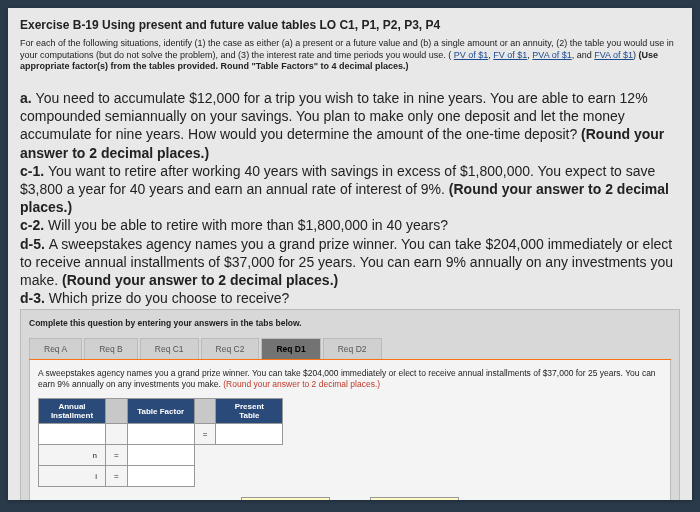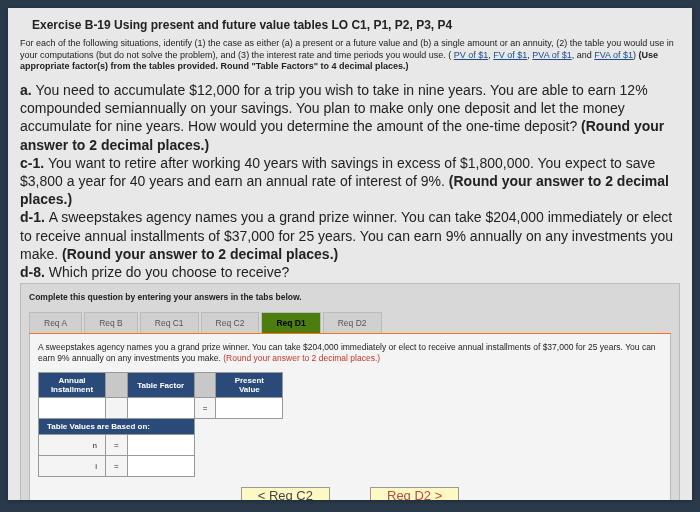--- a/index.html
+++ b/index.html
@@ -19,26 +19,25 @@
     padding: 10px 12px;
     height: 492px;
     box-sizing: border-box;
     box-shadow: 0 1px 4px rgba(0,0,0,.3);
     overflow: hidden;
   }
   .title {
     font-weight: bold;
     font-size: 12px;
     margin-bottom: 6px;
-    margin-left: 12px;
   }
   .intro {
     font-size: 9px;
     line-height: 1.3;
-    margin-bottom: 8px;
+    margin-bottom: 16px;
   }
   .intro .link { color: #1a4b8c; text-decoration: underline; }
   .intro .bold { font-weight: bold; }
   .parts { font-size: 14px; line-height: 1.3; }
   .parts .bold { font-weight: bold; }
   .answer-box {
     background: #d8d8d8;
     border: 1px solid #bbb;
     margin-top: 2px;
     padding: 8px;
@@ -48,21 +47,21 @@
   .tab {
     padding: 5px 14px;
     background: #d0d0d0;
     border: 1px solid #bbb;
     border-bottom: none;
     margin-right: 2px;
     font-size: 8.5px;
     color: #555;
     cursor: pointer;
   }
-  .tab.active { background: #4d7c0f; font-weight: bold; color: #000; }
+  .tab.active { background: #737373; font-weight: bold; color: #000; }
   .tab-body {
     background: #f4f4f4;
     border: 1px solid #bbb;
     border-top: none;
     padding: 8px;
   }
   .prompt { font-size: 8.5px; line-height: 1.3; margin-bottom: 8px; }
   .prompt .hint { color: #c0392b; }
   .tbl { border-collapse: collapse; font-size: 8px; }
   .tbl th, .tbl td { border: 1px solid #999; padding: 3px 8px; }
@@ -92,22 +91,23 @@
     <span class="link">PV of $1</span>,
     <span class="link">FV of $1</span>,
     <span class="link">PVA of $1</span>, and
     <span class="link">FVA of $1</span><span>) </span>
     <span class="bold">(Use appropriate factor(s) from the tables provided. Round "Table Factors" to 4 decimal places.)</span>
   </div>
 
   <div class="parts">
     <div><span class="bold">a. </span><span>You need to accumulate $12,000 for a trip you wish to take in nine years. You are able to earn 12% compounded semiannually on your savings. You plan to make only one deposit and let the money accumulate for nine years. How would you determine the amount of the one-time deposit?</span> <span class="bold">(Round your answer to 2 decimal places.)</span></div>
     <div><span class="bold">c-1. </span><span>You want to retire after working 40 years with savings in excess of $1,800,000. You expect to save $3,800 a year for 40 years and earn an annual rate of interest of 9%.</span> <span class="bold">(Round your answer to 2 decimal places.)</span></div>
-    <div><span class="bold">d-1. </span><span>A sweepstakes agency names you a grand prize winner. You can take $204,000 immediately or elect to receive annual installments of $37,000 for 25 years. You can earn 9% annually on any investments you make.</span> <span class="bold">(Round your answer to 2 decimal places.)</span></div>
-    <div><span class="bold">d-8. </span><span>Which prize do you choose to receive?</span></div>
+    <div><span class="bold">c-2. </span><span>Will you be able to retire with more than $1,800,000 in 40 years?</span></div>
+    <div><span class="bold">d-5. </span><span>A sweepstakes agency names you a grand prize winner. You can take $204,000 immediately or elect to receive annual installments of $37,000 for 25 years. You can earn 9% annually on any investments you make.</span> <span class="bold">(Round your answer to 2 decimal places.)</span></div>
+    <div><span class="bold">d-3. </span><span>Which prize do you choose to receive?</span></div>
   </div>
 
   <div class="answer-box">
     <div class="answer-instr">Complete this question by entering your answers in the tabs below.</div>
 
     <div class="tabs">
       <div class="tab">Req A</div>
       <div class="tab">Req B</div>
       <div class="tab">Req C1</div>
       <div class="tab">Req C2</div>
@@ -121,33 +121,28 @@
         <span class="hint">(Round your answer to 2 decimal places.)</span>
       </div>
 
       <table class="tbl">
         <tbody>
             <tr>
           <th class="blue">Annual Installment</th>
           <th class="gray"></th>
           <th class="blue">Table Factor</th>
           <th class="gray"></th>
-          <th class="blue">Present Value</th>
+          <th class="blue">Present Table</th>
         </tr>
         <tr>
           <td class="input-cell"></td>
           <td></td>
           <td class="input-cell"></td>
           <td>=</td>
           <td class="input-cell"></td>
-        </tr>
-        <tr>
-          <th class="blue" colspan="3" style="text-align:left">Table Values are Based on:</th>
-          <td style="border:none"></td>
-          <td style="border:none"></td>
         </tr>
         <tr>
           <td style="text-align:right">n</td>
           <td>=</td>
           <td class="input-cell"></td>
           <td style="border:none"></td>
           <td style="border:none"></td>
         </tr>
         <tr>
           <td style="text-align:right">i</td>

